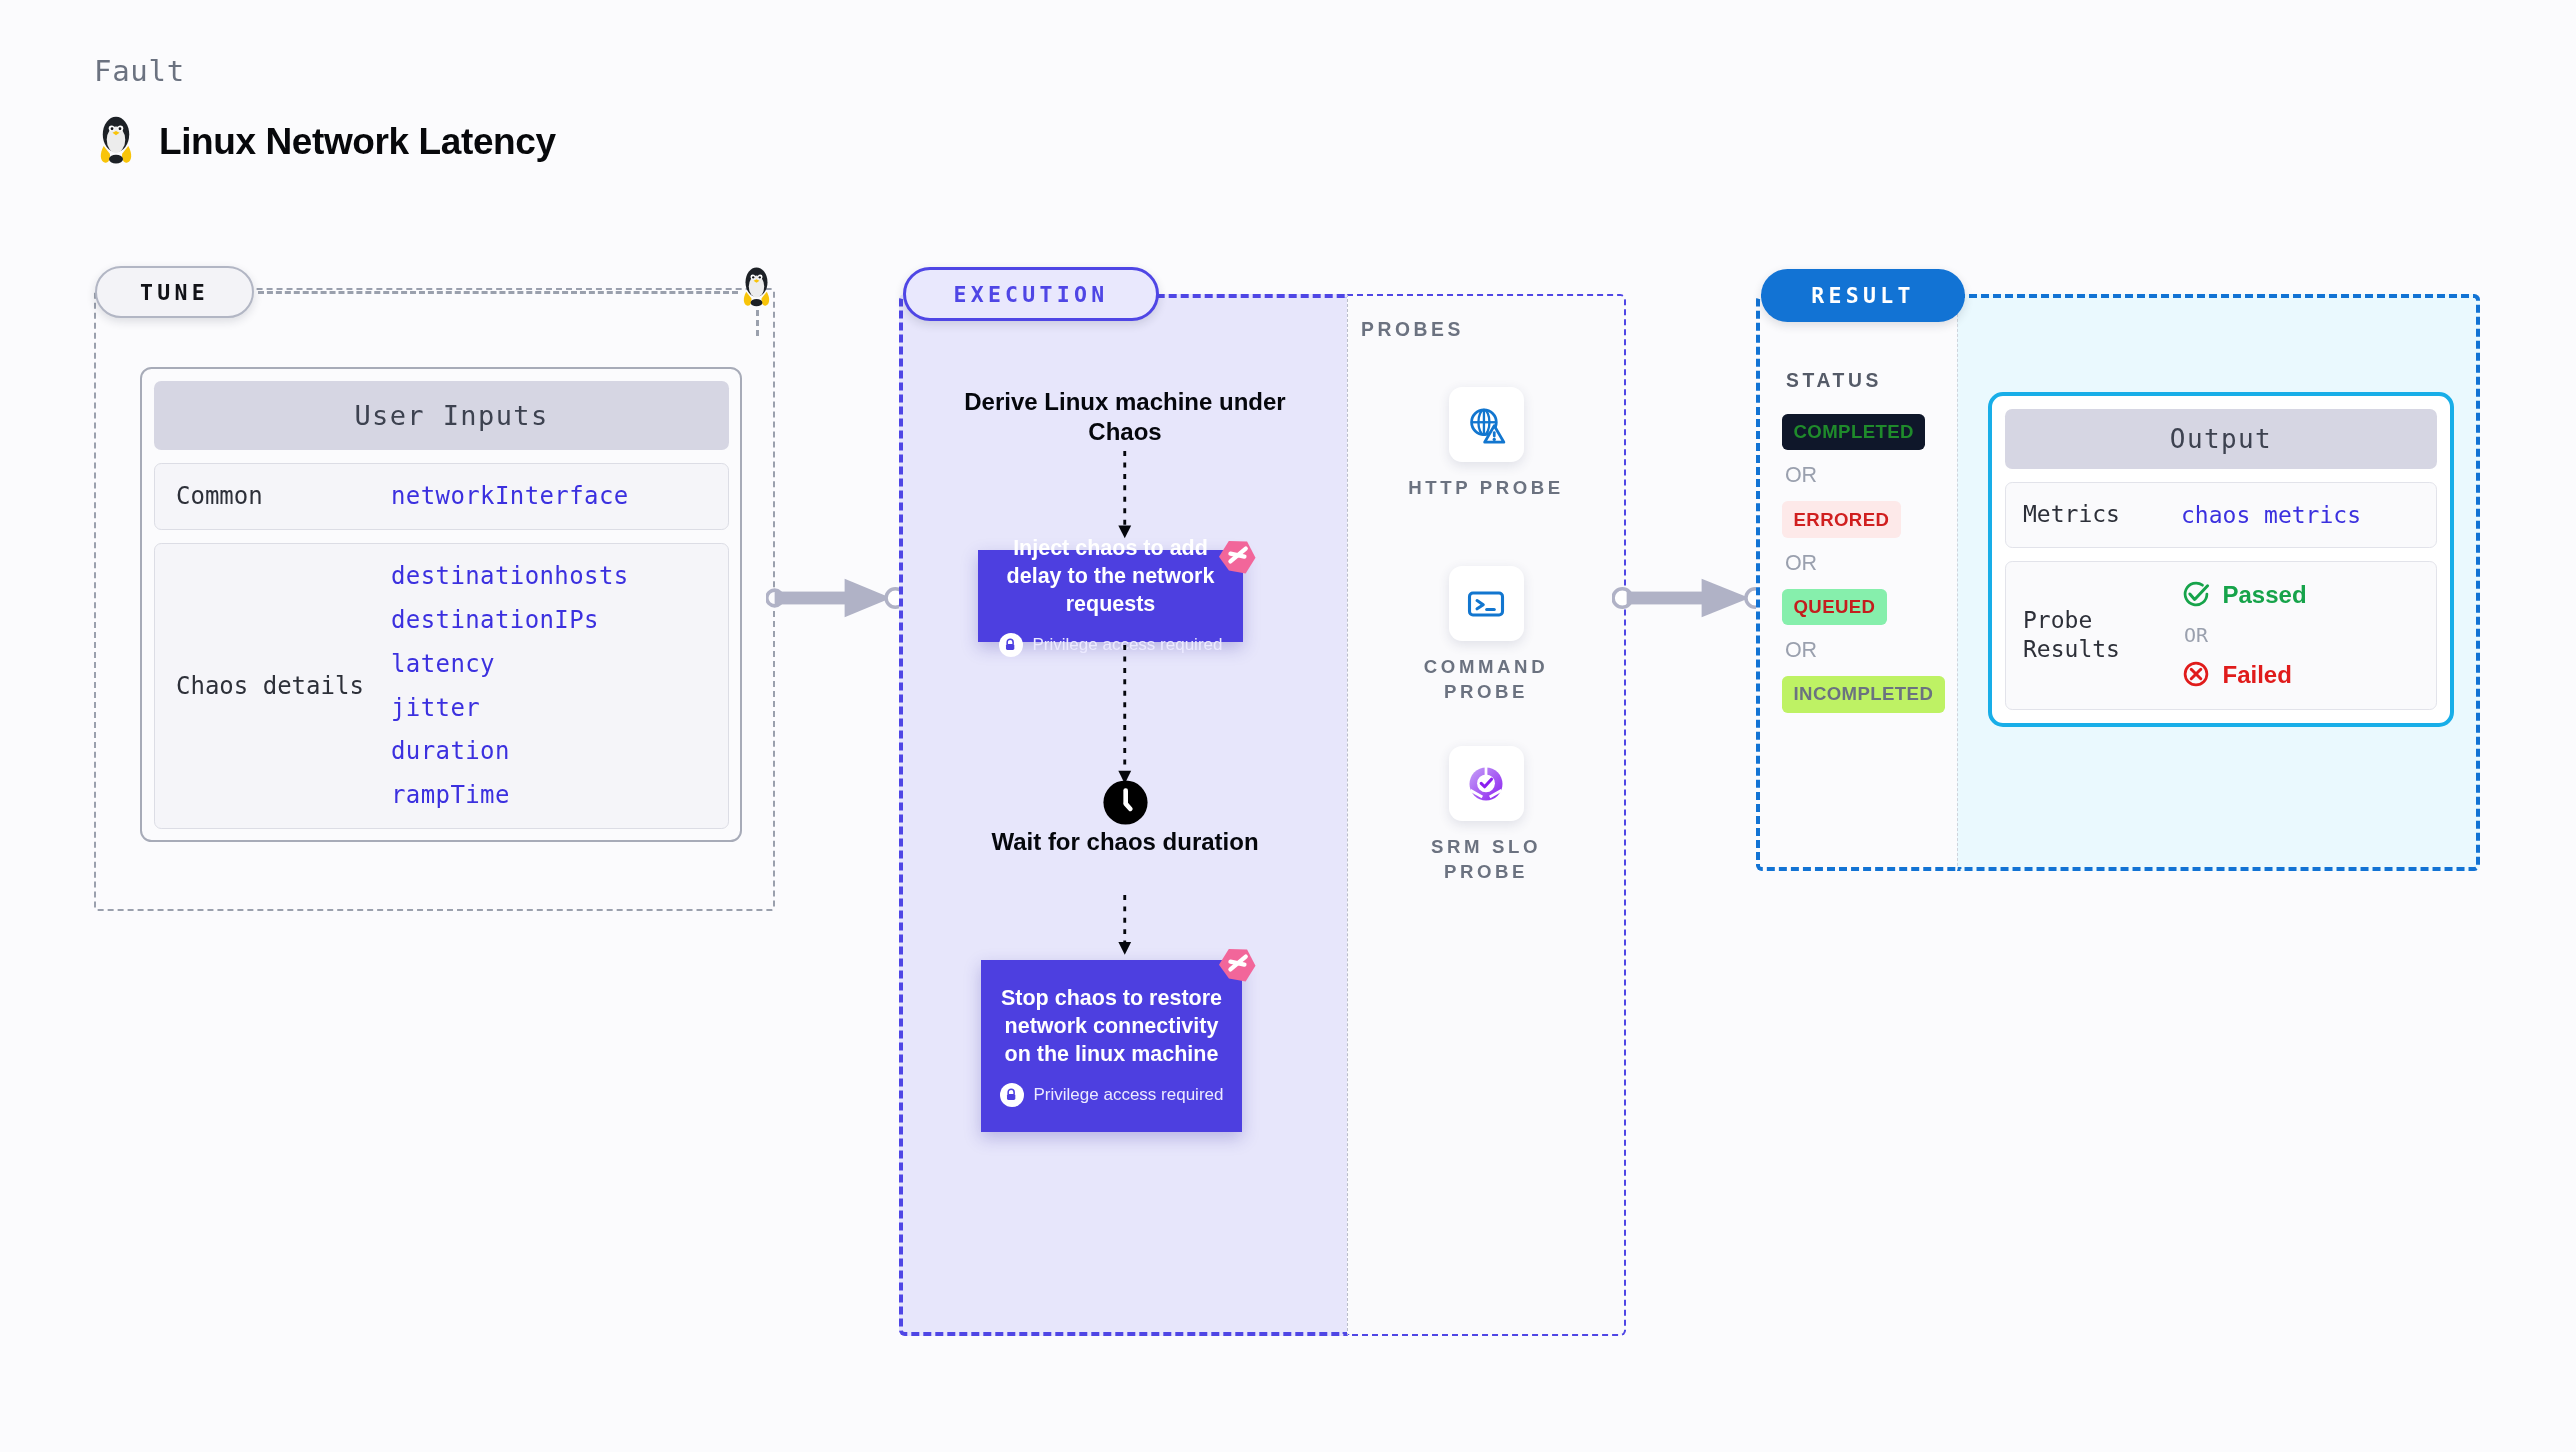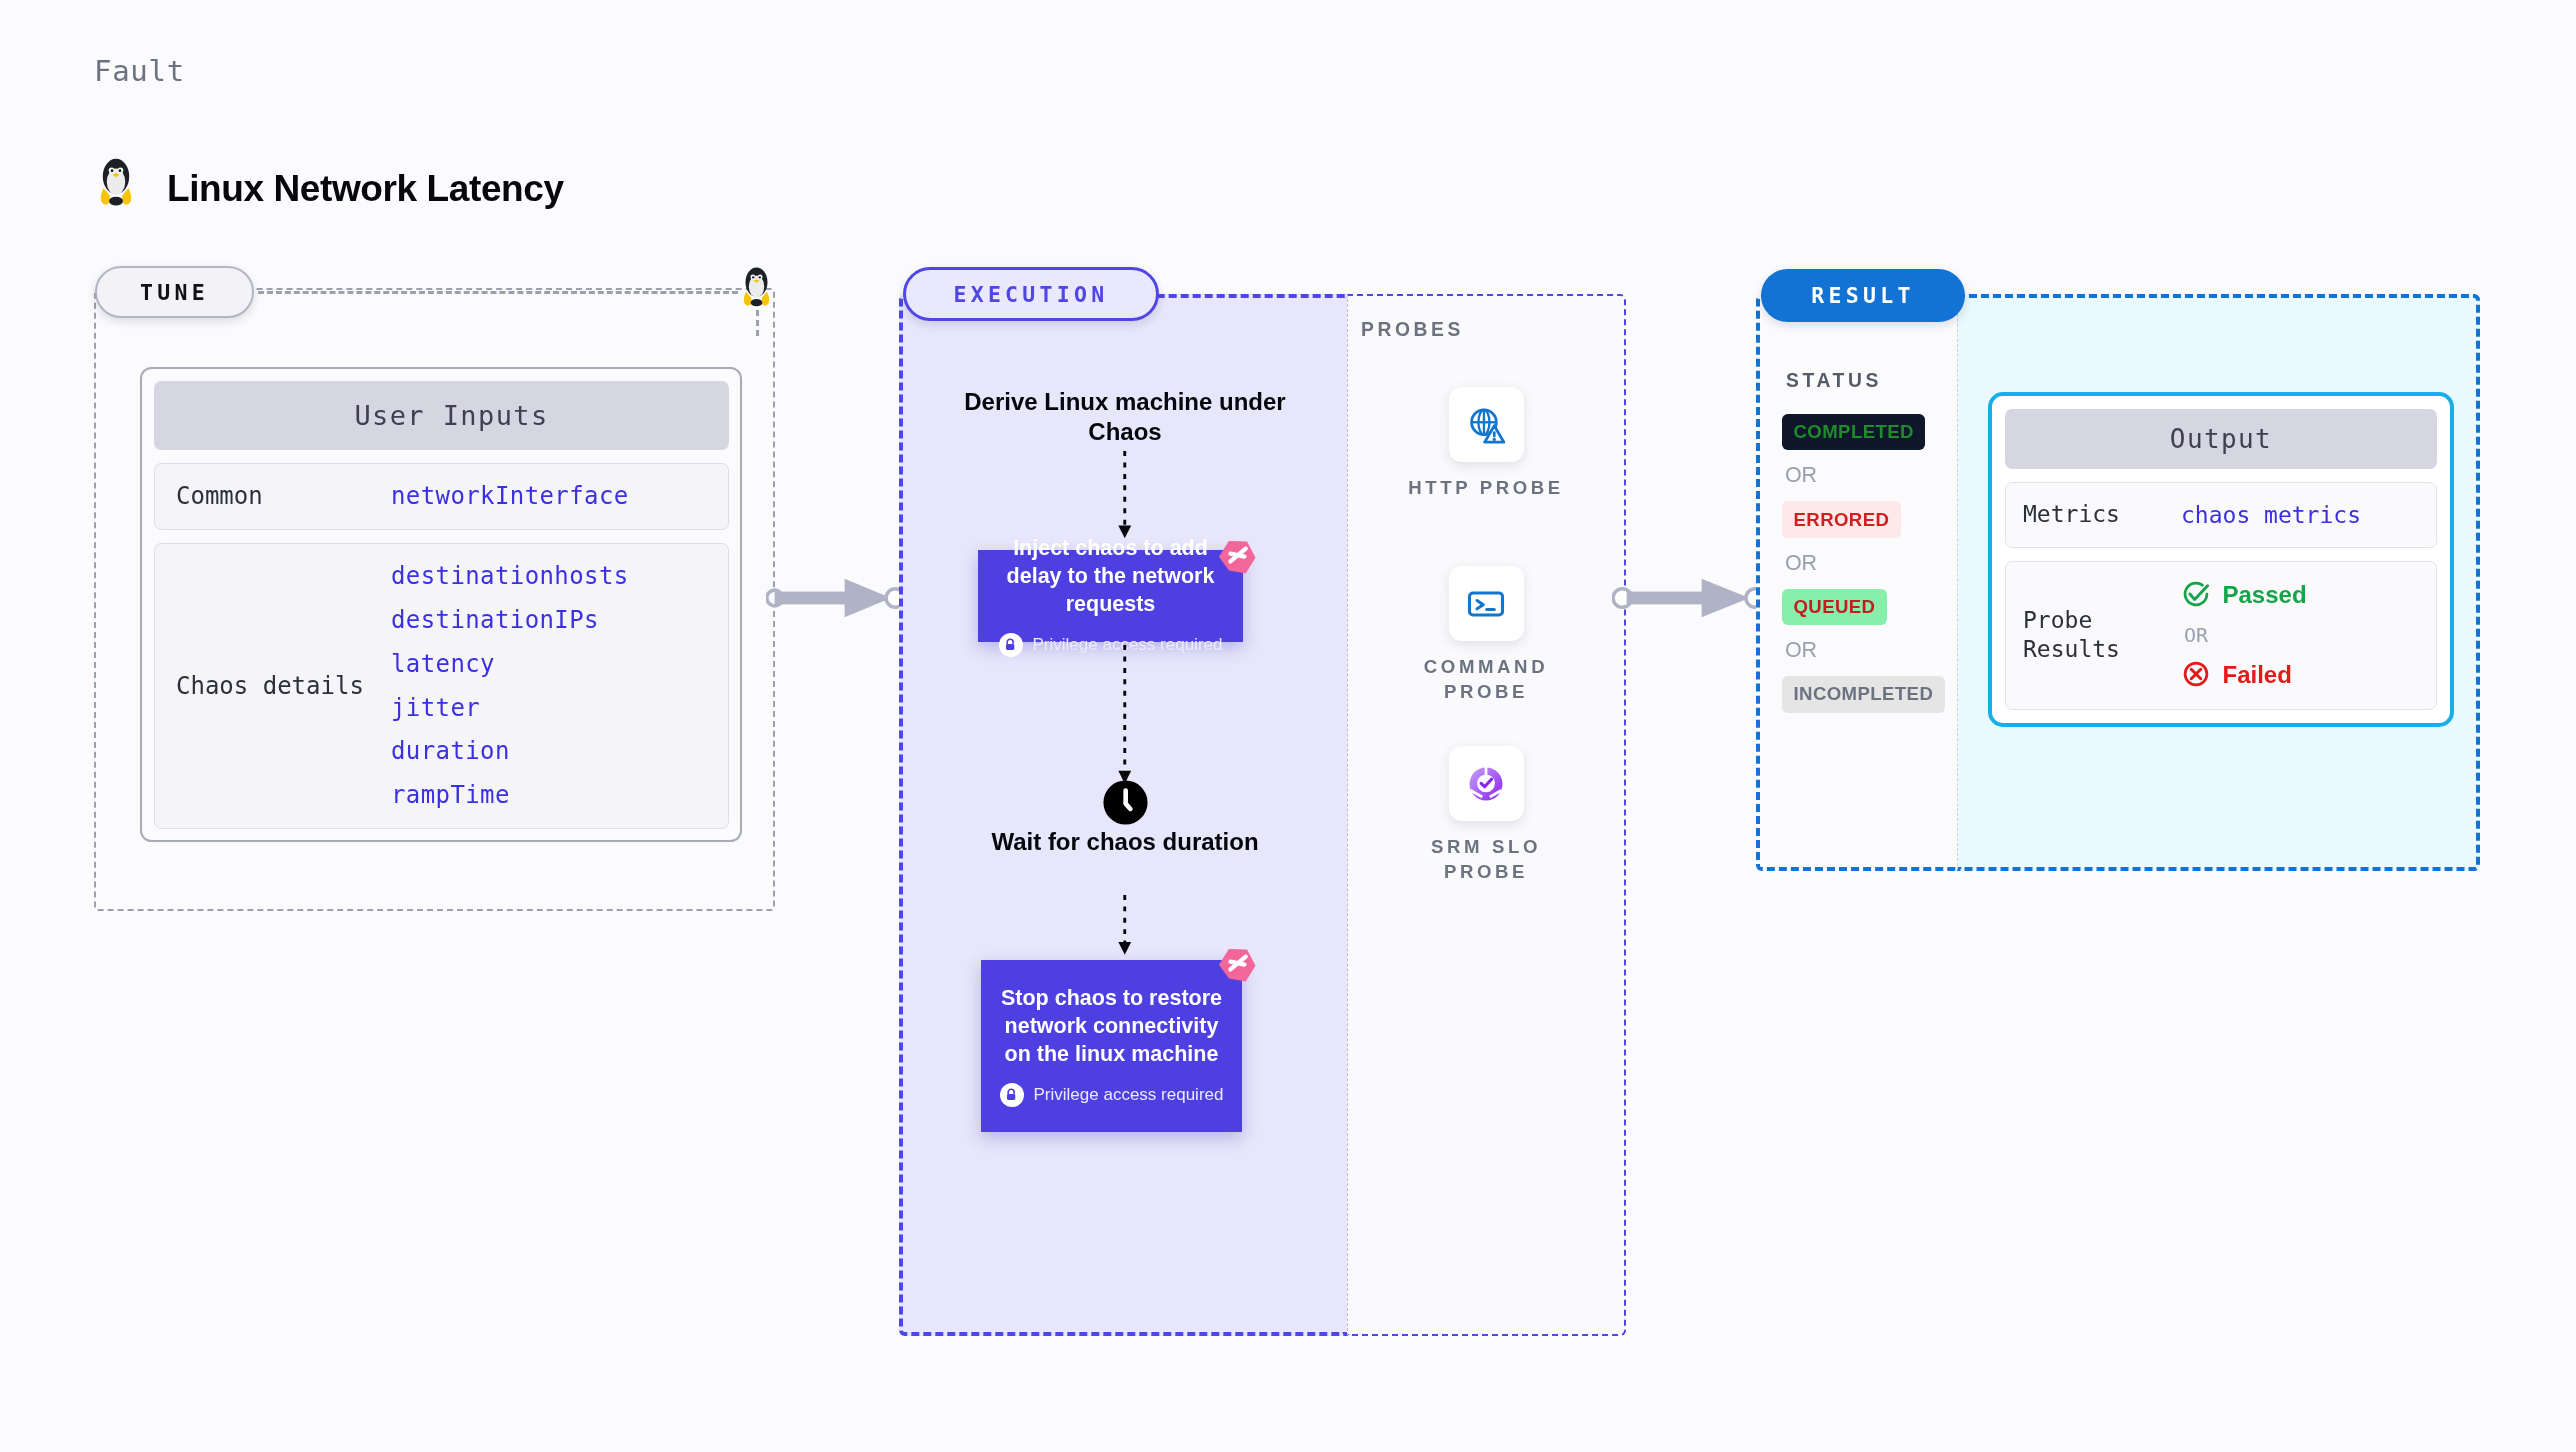--- a/index.html
+++ b/index.html
@@ -15,21 +15,21 @@
   .page { position: absolute; inset: 0; }
 
   
   .hdr-fault {
     position: absolute; left: 94px; top: 54px;
     font-family: "DejaVu Sans Mono", monospace;
     font-size: 29px; color: #6b7280; letter-spacing: 0.7px;
   }
   .hdr-title-row {
     position: absolute; left: 94px; top: 115px;
-    display: flex; align-items: flex-end; gap: 29px; margin-top: 42px;
+    display: flex; align-items: center; gap: 21px;
   }
   .hdr-title {
     font-family: "Liberation Sans", sans-serif;
     font-size: 37px; font-weight: bold; color: #07080b;
     letter-spacing: -0.4px;
   }
 
   
   .tux-lg { width: 44px; height: 53px; display:block; }
   .tux-sm { width: 37px; height: 44px; display:block; }
@@ -463,21 +463,21 @@
   <div class="pill pill-result">RESULT</div>
 
   <div class="status-label">STATUS</div>
   <div class="status-stack">
     <div><span class="st-badge" style="background:#0f172a;color:#1f8b2b;">COMPLETED</span></div>
     <div class="st-or">OR</div>
     <div><span class="st-badge" style="background:#fde9e9;color:#d01f1f;">ERRORED</span></div>
     <div class="st-or">OR</div>
     <div><span class="st-badge" style="background:#86efac;color:#c41d1d;">QUEUED</span></div>
     <div class="st-or">OR</div>
-    <div><span class="st-badge" style="background:#e5e5e5;color:#6b7280;">INCOMPLETED</span></div>
+    <div><span class="st-badge" style="background:#bef264;color:#6b7280;">INCOMPLETED</span></div>
   </div>
 
   <div class="out-card">
     <div class="out-head">Output</div>
 
     <div class="out-row">
       <div class="out-label">Metrics</div>
       <div class="out-val">chaos metrics</div>
     </div>
 

